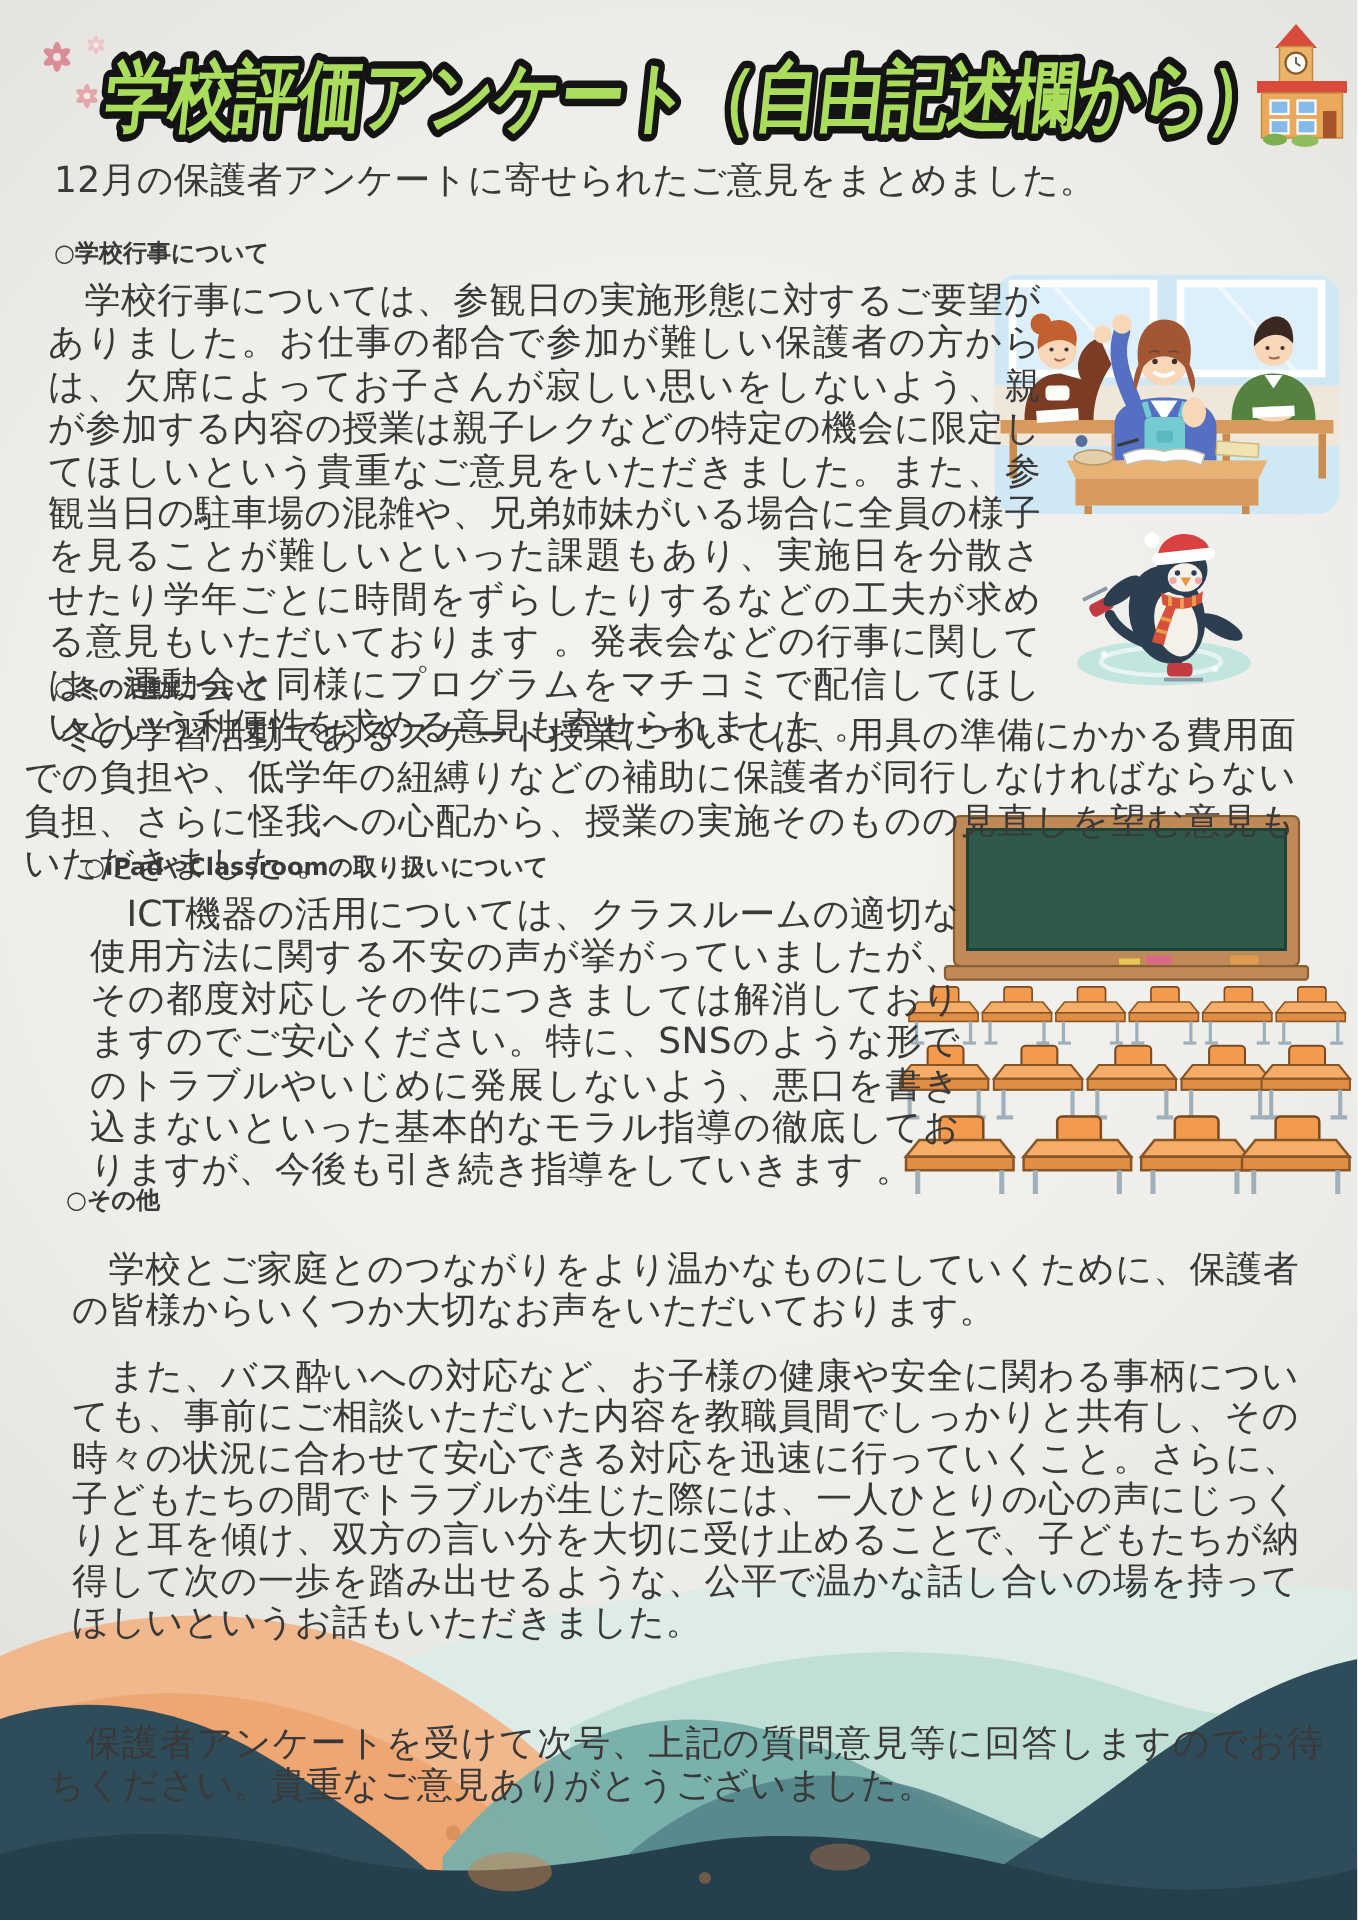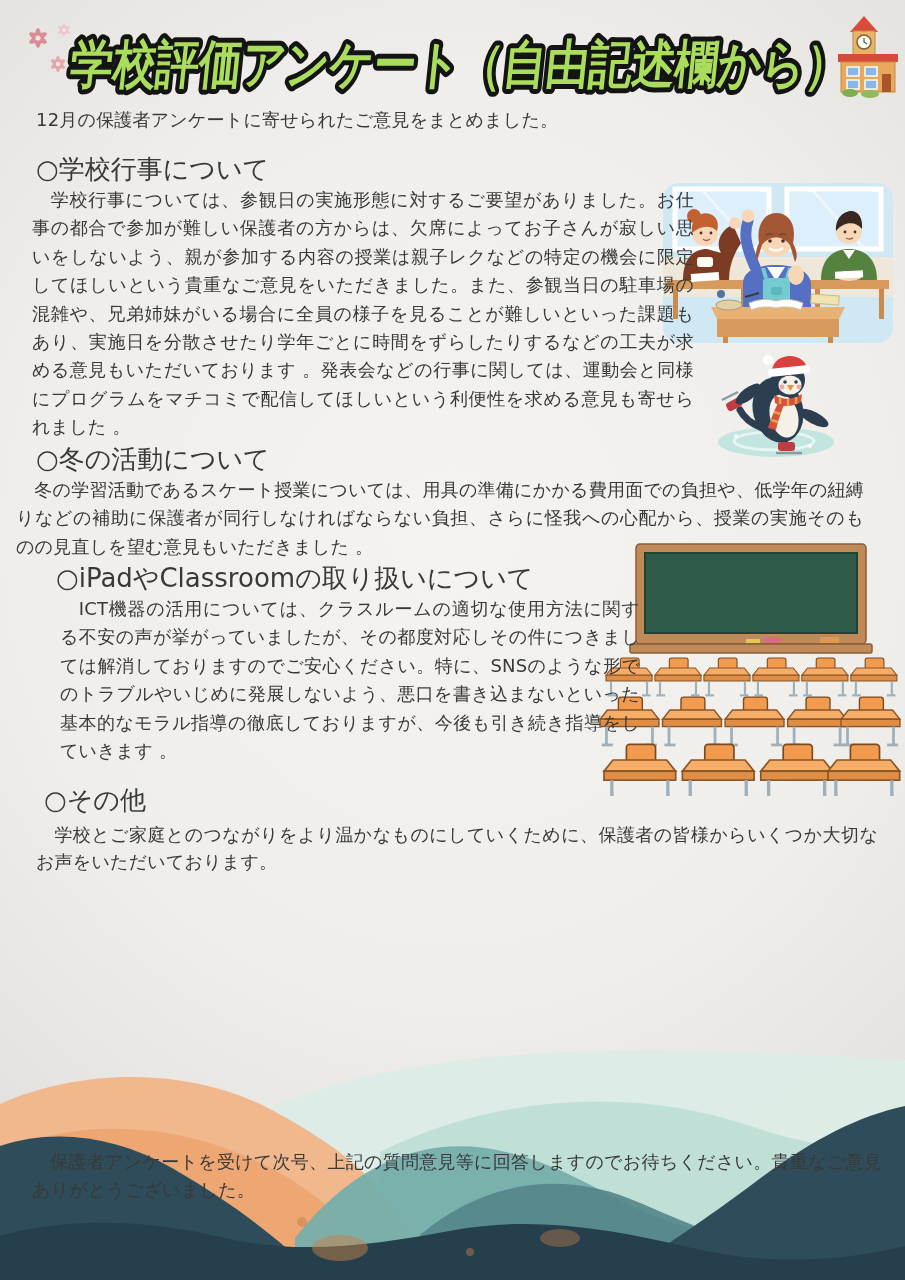--- a/index.html
+++ b/index.html
@@ -5,32 +5,32 @@
   * { box-sizing: border-box; margin: 0; padding: 0; }
   html,body { width:905px; }
   body { font-family: "DejaVu Sans", sans-serif; }
   .page {
     position: relative; width: 905px; height: 1280px; overflow: hidden;
     background:
       radial-gradient(ellipse 120% 90% at 50% 42%, #f4f3ef 0%, #efeeea 40%, #e3e2df 65%, #cfcecc 88%, #c5c5c4 100%);
   }
   .abs { position: absolute; }
   .body-text {
-    color: #393939; font-size: 18px; line-height: 28.4px;
+    color: #393939; font-size: 24px; line-height: 28.4px;
     text-align: justify; letter-spacing: 0.2px; z-index: 5;
   }
   .heading {
-    color: #393939; font-size: 26px; line-height: 24px;
-    font-weight: 400; z-index: 5;
+    color: #393939; font-size: 16px; line-height: 24px;
+    font-weight: 700; z-index: 5;
   }
   .img-card { border-radius: 16px; overflow: hidden; z-index: 4; }
   .title-wrap { z-index: 6; }
   .illus { z-index: 4; }
   .mountains { left:0; bottom:0; z-index: 1; }
-  p { margin: 4px; }
+  p { margin: 16px; }
 </style>
 </head>
 <body>
 
 <div class="page">
 
   <svg class="abs illus" style="left:20px; top:16px;" width="76" height="76" viewBox="0 0 76 76">
     <g fill="#d98d96">
       <g transform="translate(18,22)">
         <ellipse rx="3.4" ry="10"></ellipse>
@@ -255,20 +255,21 @@
       <use href="#desk" x="0"></use>
         <use href="#desk" x="70"></use>
         <use href="#desk" x="140"></use>
         <use href="#desk" x="200"></use>
     </g>
   </svg>
 
   <div class="abs heading" style="left:44px; top:788px;">○その他</div>
   <div class="abs body-text" style="left:32px; top:817px; width:850px; line-height:27.4px;">
     <p>　学校とご家庭とのつながりをより温かなものにしていくために、保護者の皆様からいくつか大切なお声をいただいております。</p>
+    <p>　また、バス酔いへの対応など、お子様の健康や安全に関わる事柄についても、事前にご相談いただいた内容を教職員間でしっかりと共有し、その時々の状況に合わせて安心できる対応を迅速に行っていくこと。さらに、子どもたちの間でトラブルが生じた際には、一人ひとりの心の声にじっくりと耳を傾け、双方の言い分を大切に受け止めることで、子どもたちが納得して次の一歩を踏み出せるような、公平で温かな話し合いの場を持ってほしいというお話もいただきました。</p>
   </div>
 
   <div class="abs body-text" style="left:32px; top:1102px; width:850px;margin-top:46px;">　保護者アンケートを受けて次号、上記の質問意見等に回答しますのでお待ちください。貴重なご意見ありがとうございました。</div>
 
   <svg class="abs mountains" width="905" height="240" viewBox="0 0 905 240" preserveAspectRatio="none">
     <path d="M250,75 C400,10 570,0 905,20 L905,240 L250,240 Z" fill="#dcece5" opacity="0.9"></path>
     <path d="M380,112 C500,52 640,48 750,86 C820,110 870,112 905,102 L905,240 L380,240 Z" fill="#bedfd6" opacity="0.95"></path>
     <path d="M0,64 C80,28 190,26 272,70 C345,110 405,152 420,240 L0,240 Z" fill="#f0b587" opacity="0.95"></path>
     <path d="M0,112 C90,72 200,86 285,136 C332,164 370,202 376,240 L0,240 Z" fill="#eda470" opacity="0.9"></path>
     <path d="M295,198 C358,118 432,94 506,112 C576,128 616,166 682,186 C760,208 840,205 905,196 L905,240 L295,240 Z" fill="#76aeab" opacity="0.95"></path>

